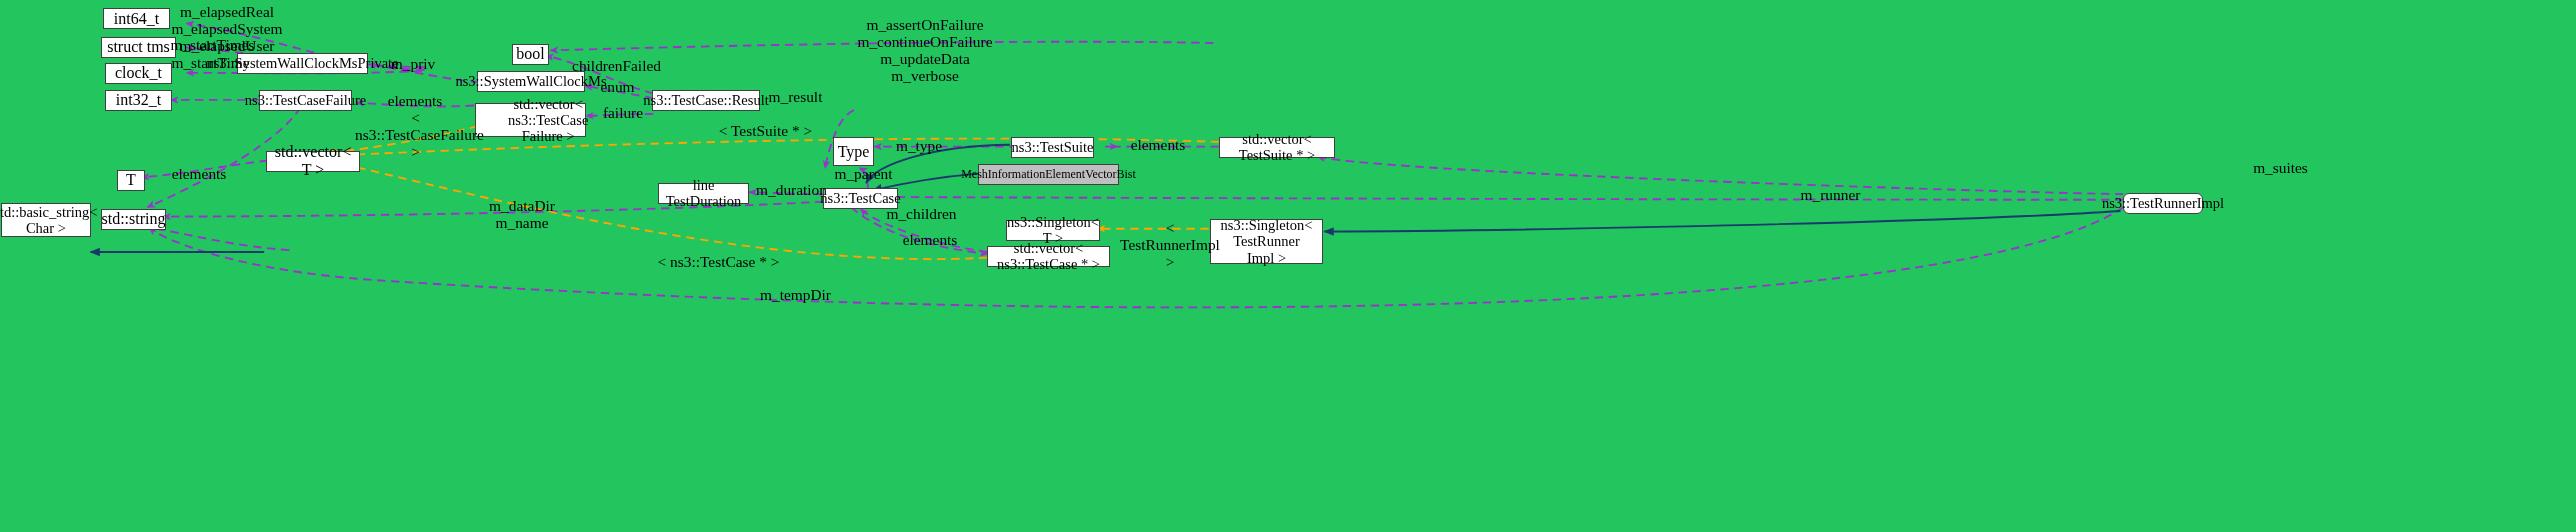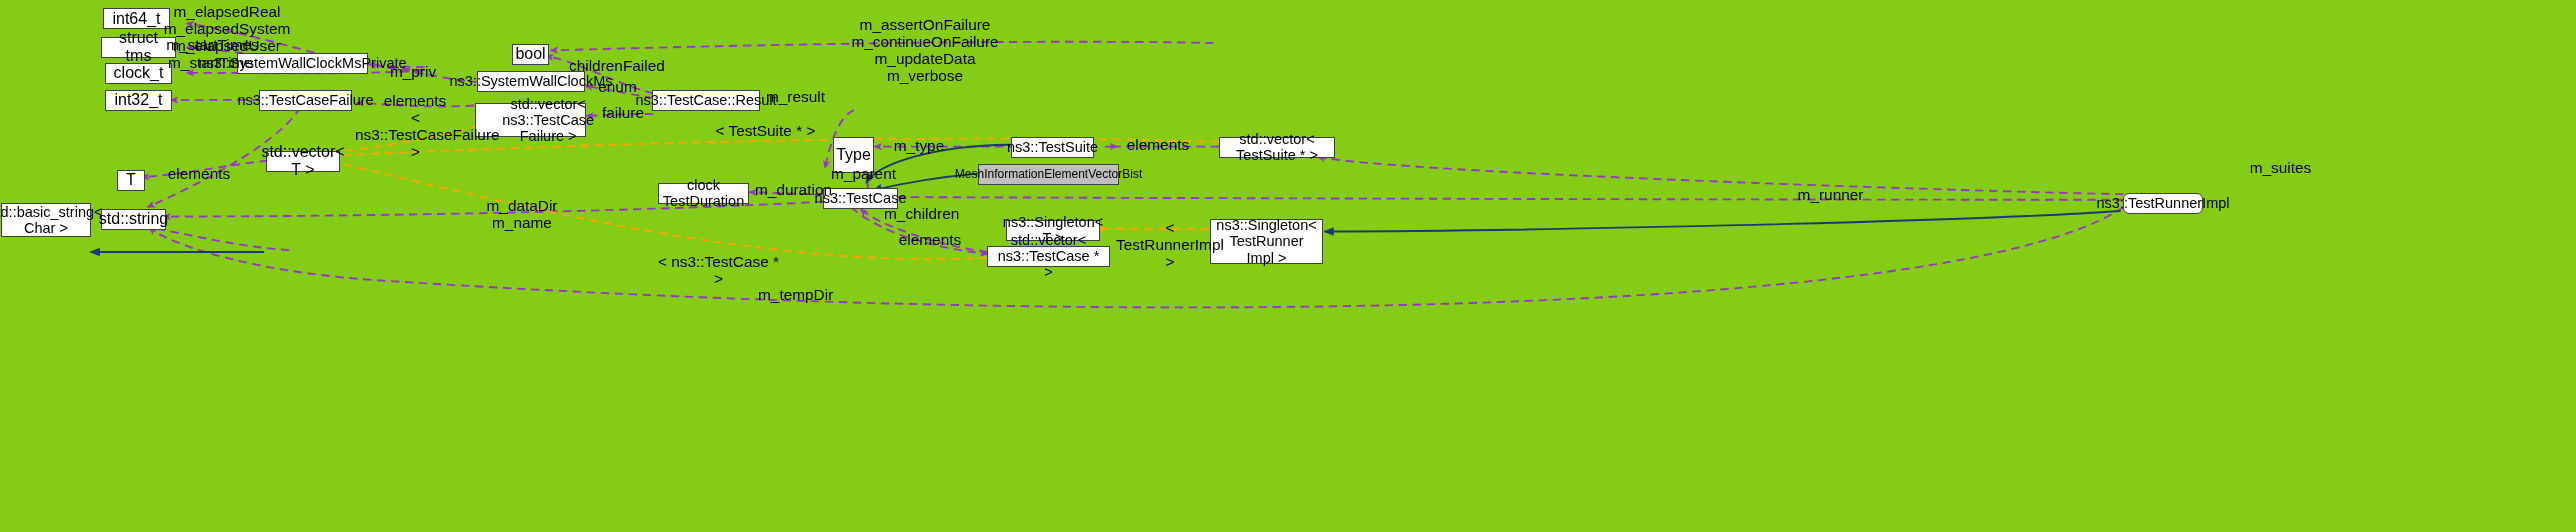--- a/index.html
+++ b/index.html
@@ -1,22 +1,22 @@
 <!DOCTYPE html>
 <html style="font-size:15px"><head>
 <meta charset="utf-8">
 <title>ns3::TestRunnerImpl Collaboration Diagram</title>
 <style>
   html,body{margin:0;padding:0;background:#ffffff;}
   #canvas{
     position:relative;
     width:2576px;
     height:533px;
-    background:#84cc16;
-    font-family:Liberation Sans, sans-serif;
+    background:#22c55e;
+    font-family:Liberation Serif, serif;
     overflow:hidden;
   }
   svg#edges{position:absolute;left:0;top:0;width:2576px;height:533px;pointer-events:none;}
 
   .node{
     position:absolute;
     box-sizing:border-box;
     border:1.3px solid #404040;
     background:#ffffff;
     color:#000000;
@@ -149,36 +149,36 @@
 
   <div class="node" style="left:0.9px; top:203px; width:90px; height:34px; font-size:14.5px;">std::basic_string&lt;
 Char &gt;</div>
 
   <div class="node" style="left:101px; top:209px; width:65px; height:20.5px;">std::string</div>
 
   <div class="node" style="left:237px; top:53px; width:131px; height:20.5px; font-size:14.5px;">ns3::SystemWallClockMsPrivate</div>
 
   <div class="node" style="left:259px; top:90px; width:93px; height:20.5px; font-size:14.5px;">ns3::TestCaseFailure</div>
 
-  <div class="node" style="left:266px; top:151px; width:74px; height:20.5px;">std::vector&lt; T &gt;</div>
+  <div class="node" style="left:266px; top:151px; width:94px; height:20.5px;">std::vector&lt; T &gt;</div>
 
   <div class="node" style="left:477px; top:71px; width:108px; height:20.5px; font-size:14.5px;">ns3::SystemWallClockMs</div>
 
   <div class="node" style="left:475px; top:103px; width:111px; height:34px; font-size:14.5px;padding-left:40px;">std::vector&lt; ns3::TestCase
 Failure &gt;</div>
 
   <div class="node" style="left:512px; top:44px; width:37px; height:20.5px;">bool</div>
 
   <div class="node" style="left:652px; top:90px; width:108px; height:20.5px; font-size:14.5px;">ns3::TestCase::Result</div>
 
-  <div class="node" style="left:658px; top:183px; width:91px; height:20.5px; font-size:14.5px;">clock TestDuration</div>
+  <div class="node" style="left:658px; top:183px; width:91px; height:20.5px; font-size:14.5px;">line TestDuration</div>
 
   <div class="node" style="left:823px; top:188px; width:75px; height:20.5px; font-size:14.5px;">ns3::TestCase</div>
 
-  <div class="node" style="left:833px; top:137px; width:41px; height:36px;">Type</div>
+  <div class="node" style="left:833px; top:137px; width:41px; height:29px;">Type</div>
 
   <div class="node" style="left:1011px; top:137px; width:83px; height:20.5px; font-size:14.5px;">ns3::TestSuite</div>
 
   <div class="node highlight" style="left:978px; top:164px; width:141px; height:20.5px; font-size:12px;">MeshInformationElementVectorBist</div>
 
   <div class="node" style="left:1219px; top:137px; width:116px; height:20.5px; font-size:14.5px;">std::vector&lt; TestSuite * &gt;</div>
 
   <div class="node" style="left:2123px; top:193px; width:80px; height:20.5px; font-size:14.5px;border-radius:6px;">ns3::TestRunnerImpl</div>
 
   <div class="node" style="left:1006px; top:220px; width:94px; height:20.5px; font-size:14.5px;">ns3::Singleton&lt; T &gt;</div>
@@ -189,21 +189,21 @@
   <div class="node" style="left:987px; top:246px; width:123px; height:20.5px; font-size:14.5px;">std::vector&lt; ns3::TestCase * &gt;</div>
 
   <div class="elabel" style="left:157px; top:3.7px; width:140px;">m_elapsedReal
 m_elapsedSystem
 m_elapsedUser</div>
 
   <div class="elabel" style="left:166px; top:37px; width:93px;">m_startTimes</div>
 
   <div class="elabel" style="left:164px; top:55px; width:93px;">m_startTime</div>
 
-  <div class="elabel" style="left:385px; top:64px; width:56px;">m_priv</div>
+  <div class="elabel" style="left:385px; top:56px; width:56px;">m_priv</div>
 
 
   <div class="elabel" style="left:373px; top:93px; width:84px;">elements</div>
 
   <div class="elabel" style="left:355px; top:110px; width:121px;">&lt; ns3::TestCaseFailure &gt;</div>
 
   <div class="elabel" style="left:157px; top:166px; width:84px;">elements</div>
 
   <div class="elabel" style="left:569px; top:58px; width:95px;">childrenFailed</div>
 

